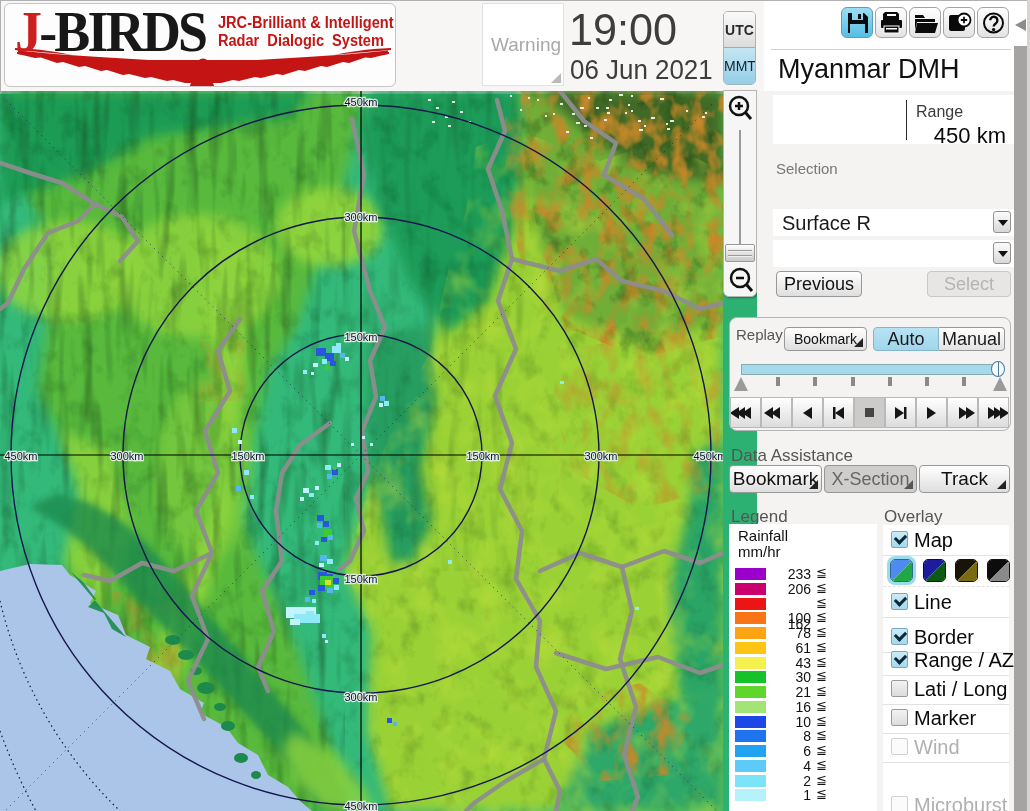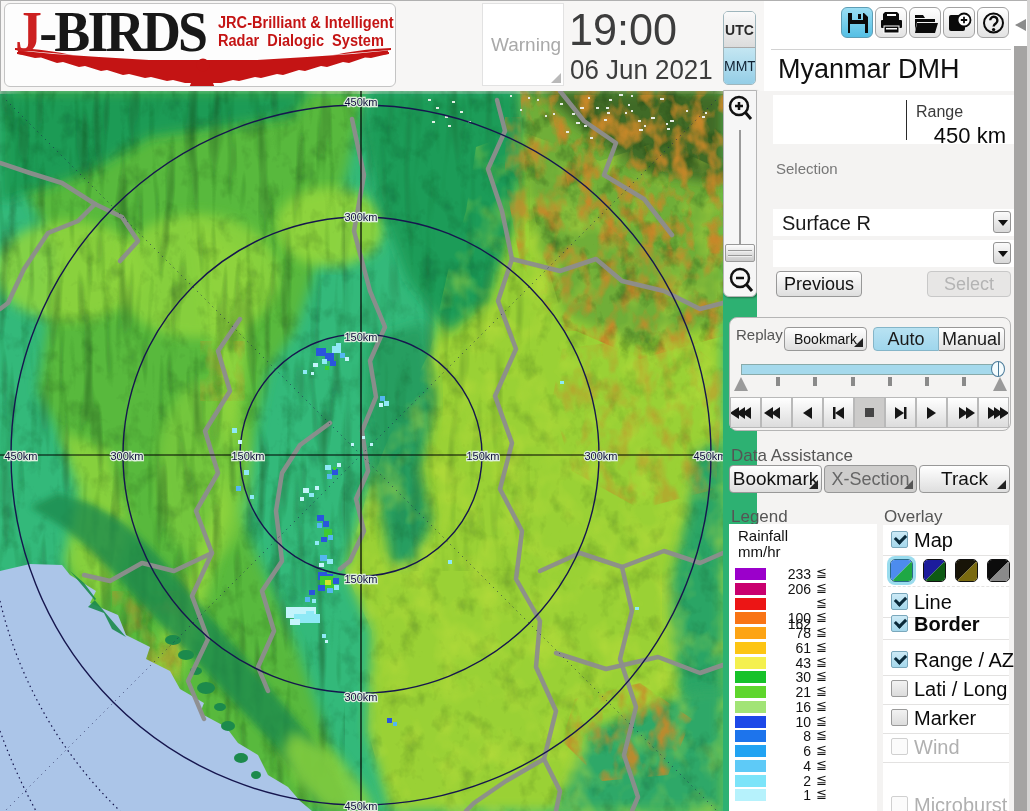--- a/index.html
+++ b/index.html
@@ -587,21 +587,21 @@
           </svg></div>
         <div class="msw" style="left: 104px;"><svg width="22" height="22">
             <path d="M0,0 H22 L0,22 Z" fill="#0c0c0c"></path>
             <path d="M22,0 V22 H0 Z" fill="#8a8a8a"></path>
           </svg></div>
       </div>
       <div class="ovrow" style="top: 64px;">
         <div class="cb on"></div>
         <div class="ovtxt">Line</div>
       </div>
-      <div class="ovrow" style="top: 86px; font-weight: bold;">
+      <div class="ovrow" style="top: 99px;">
         <div class="cb on"></div>
         <div class="ovtxt">Border</div>
       </div>
       <div class="ovrow" style="top: 122px;">
         <div class="cb on"></div>
         <div class="ovtxt">Range / AZ</div>
       </div>
       <div class="ovrow" style="top: 151px;">
         <div class="cb off"></div>
         <div class="ovtxt">Lati / Long</div>

